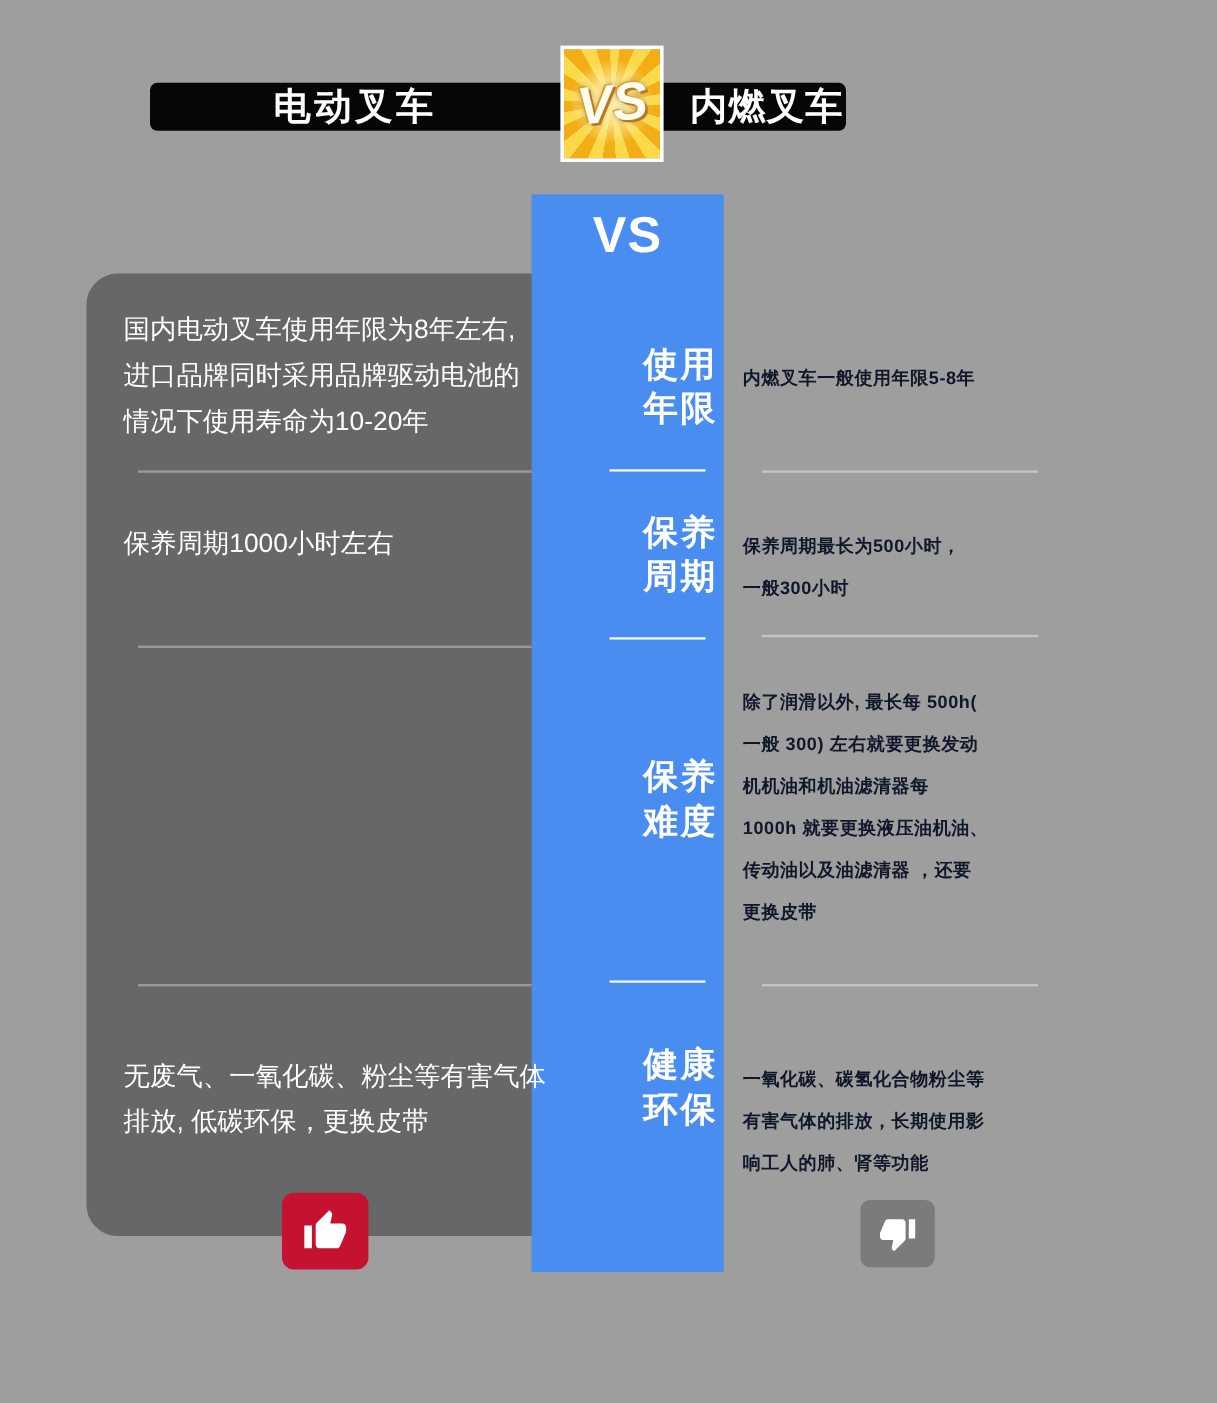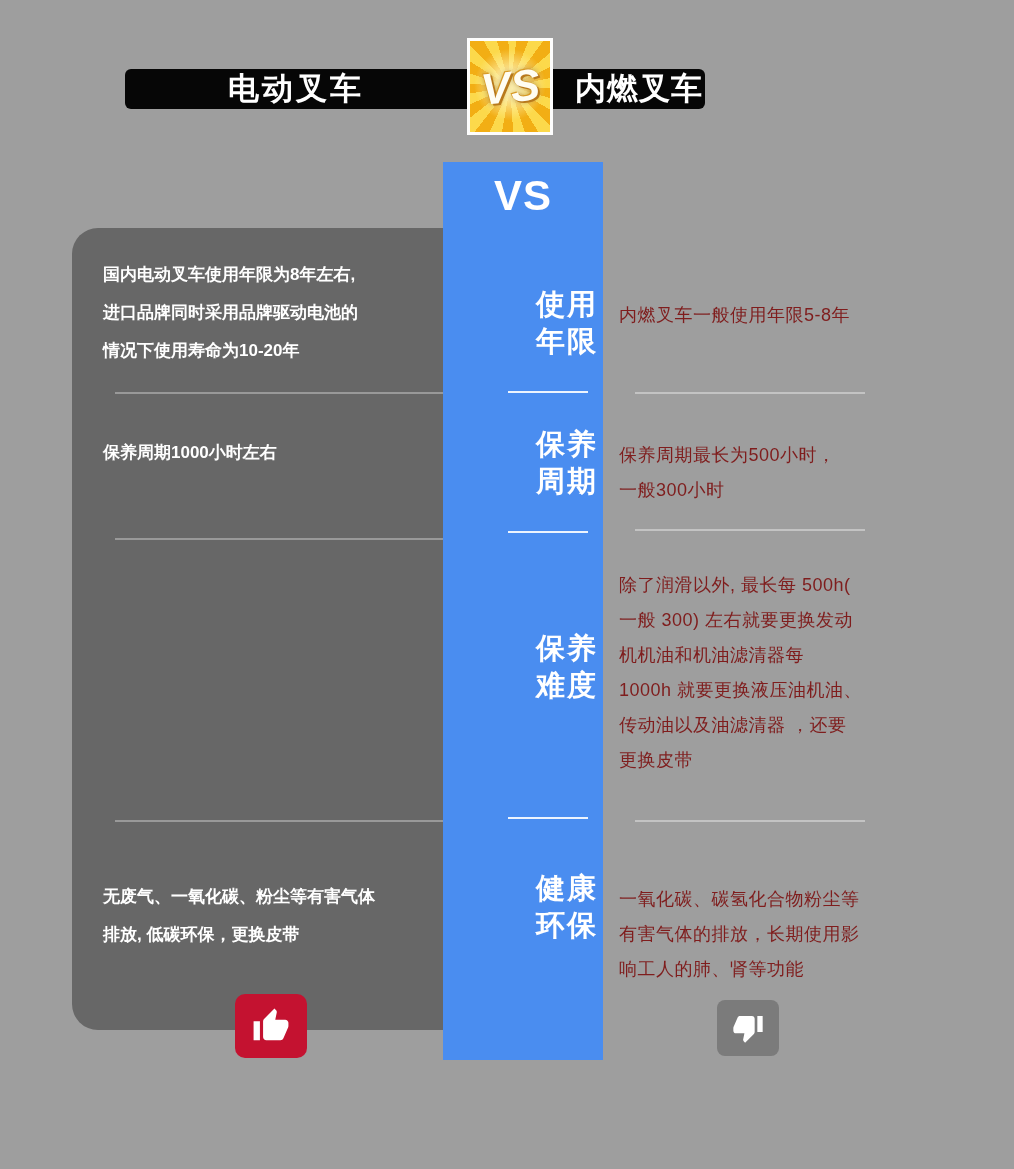--- a/index.html
+++ b/index.html
@@ -35,29 +35,29 @@
   .cat{position:absolute;left:0;width:100%;text-align:center;color:#fff;
     font-weight:800;font-size:29px;line-height:37px;white-space:pre-line;letter-spacing:2px;padding-left:44px;}
   .cat0{top:124px}.cat1{top:264px}.cat2{top:468px}.cat3{top:708px}
   .dash{position:absolute;left:65px;width:80px;height:2px;background:rgba(255,255,255,.9);}
   .dash0{top:229px}.dash1{top:369px}.dash2{top:655px}
 
   
   .left-panel{position:absolute;left:72px;top:228px;width:420px;height:802px;
     background:#676767;border-radius:26px;z-index:1;}
 
-  .left-text{position:absolute;left:103px;width:374px;color:#fff;font-size:17px;
-    line-height:38px;font-weight:700;white-space:pre-line;z-index:3;}
+  .left-text{position:absolute;left:103px;width:374px;color:#fff;font-size:22px;
+    line-height:38px;font-weight:400;white-space:pre-line;z-index:3;}
   .lt0{top:256px}.lt1{top:434px}.lt2{top:588px}.lt3{top:878px}
   .left-div{position:absolute;left:115px;width:328px;height:2px;background:#999999;z-index:3;}
   .ld0{top:392px}.ld1{top:538px}.ld2{top:820px}
 
   
-  .right-text{position:absolute;left:619px;width:264px;color:#7f1d1d;font-size:18px;
-    line-height:35px;font-weight:400;white-space:pre-line;letter-spacing:.5px;}
+  .right-text{position:absolute;left:619px;width:264px;color:#0f172a;font-size:15px;
+    line-height:35px;font-weight:700;white-space:pre-line;letter-spacing:.5px;}
   .rt0{top:298px}.rt1{top:438px}.rt2{top:568px}.rt3{top:882px}
   .right-div{position:absolute;left:635px;width:230px;height:2px;background:#c3c3c3;}
   .rd0{top:392px}.rd1{top:529px}.rd2{top:820px}
 
   
   .thumb-up{position:absolute;left:235px;top:994px;width:72px;height:64px;background:#c41230;
     border-radius:10px;display:flex;align-items:center;justify-content:center;z-index:4;}
   .thumb-down{position:absolute;left:717px;top:1000px;width:62px;height:56px;background:#7b7b7b;
     border-radius:8px;display:flex;align-items:center;justify-content:center;z-index:4;}
   .thumb-up svg,.thumb-down svg{display:block;fill:#ffffff;}

